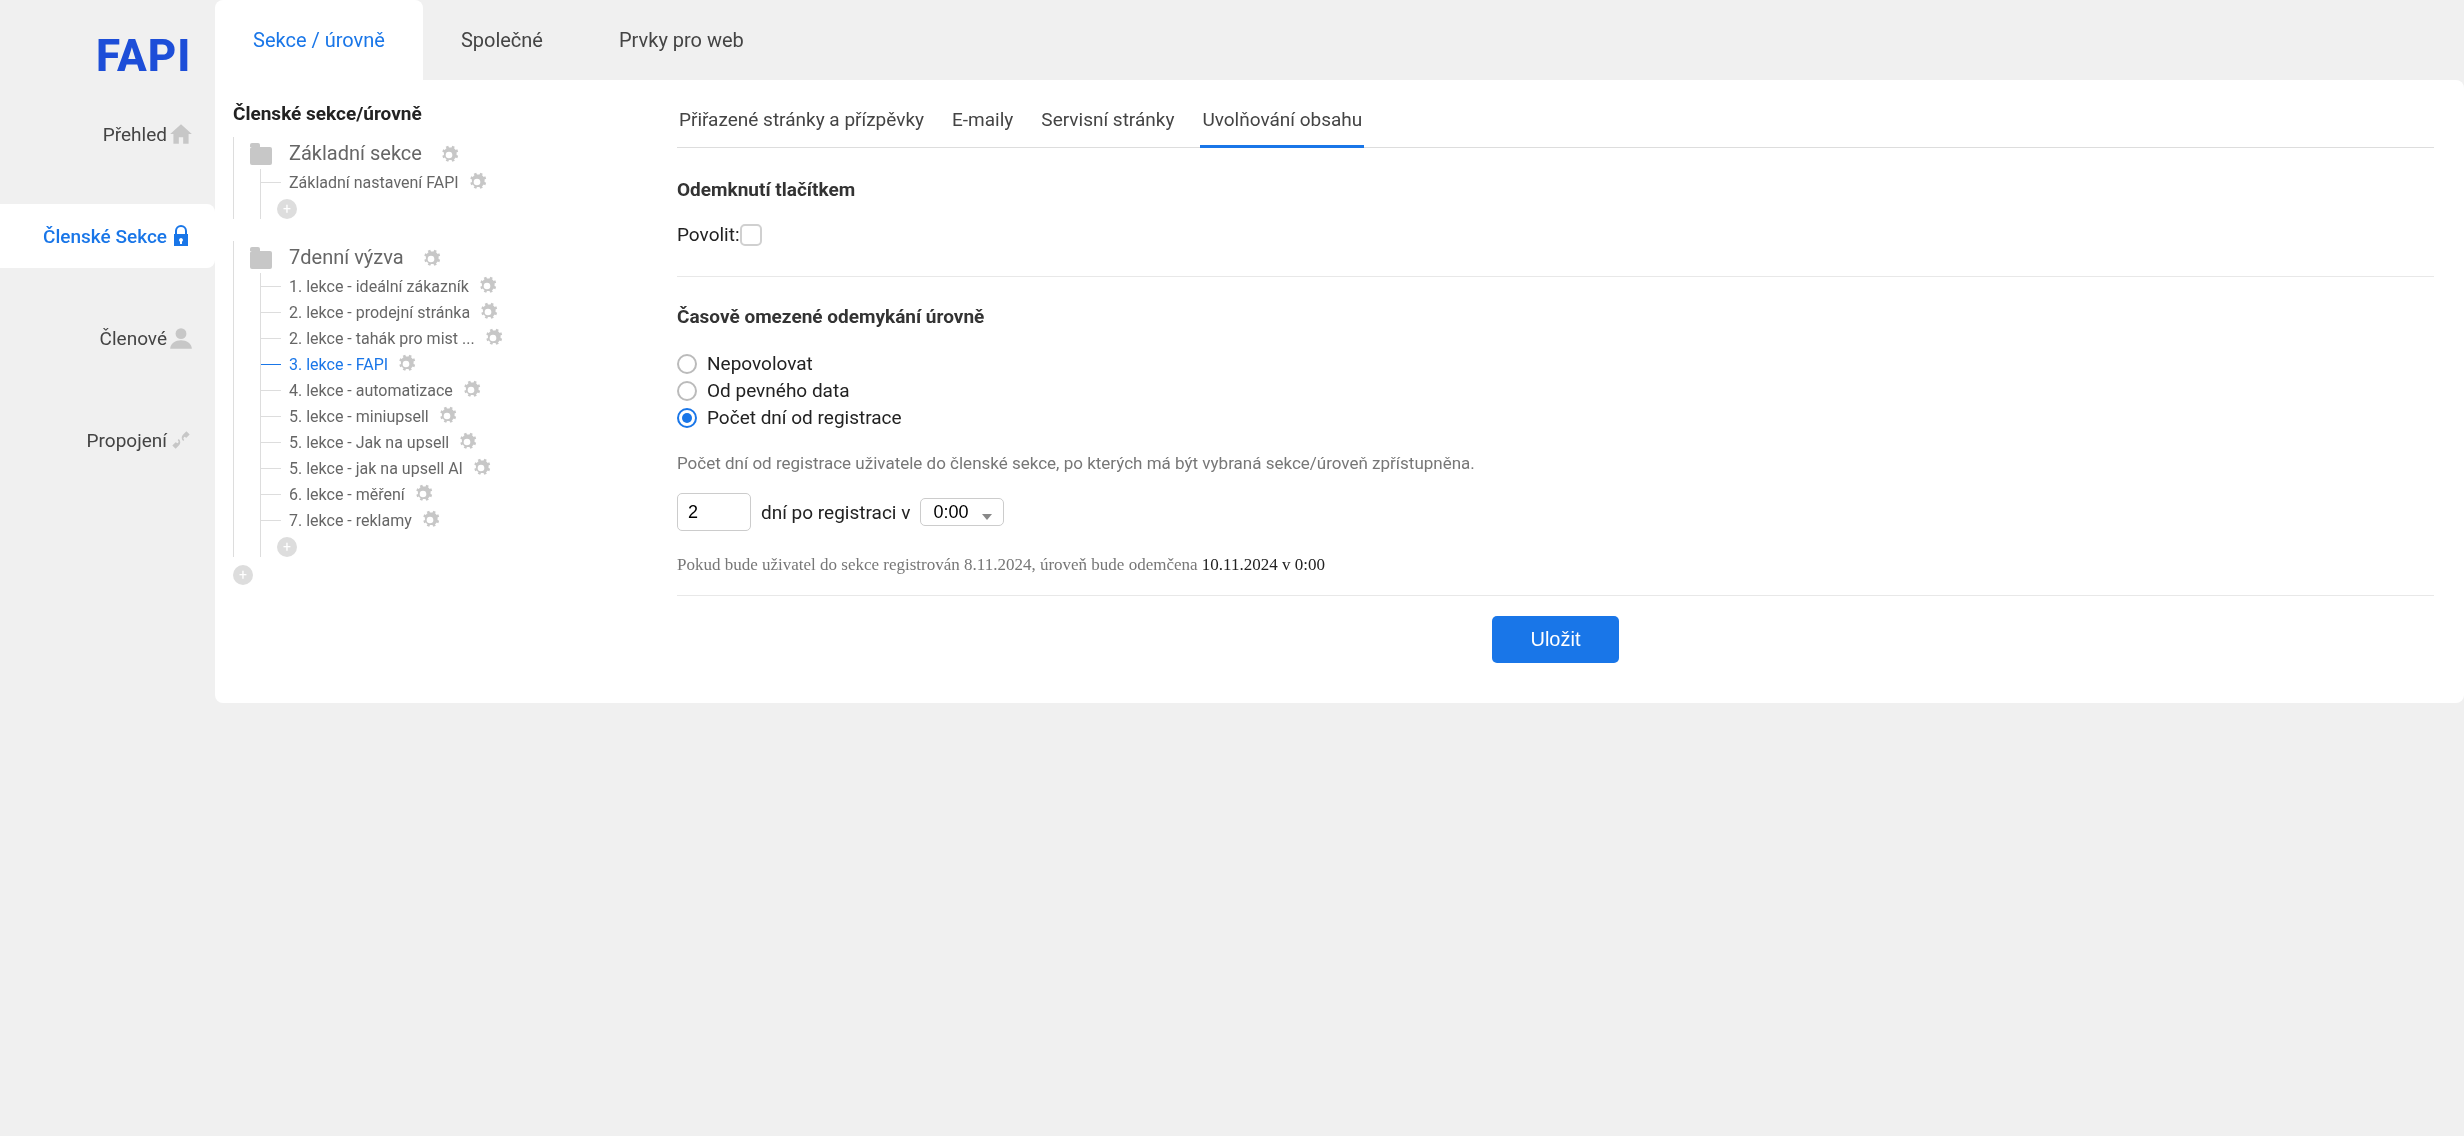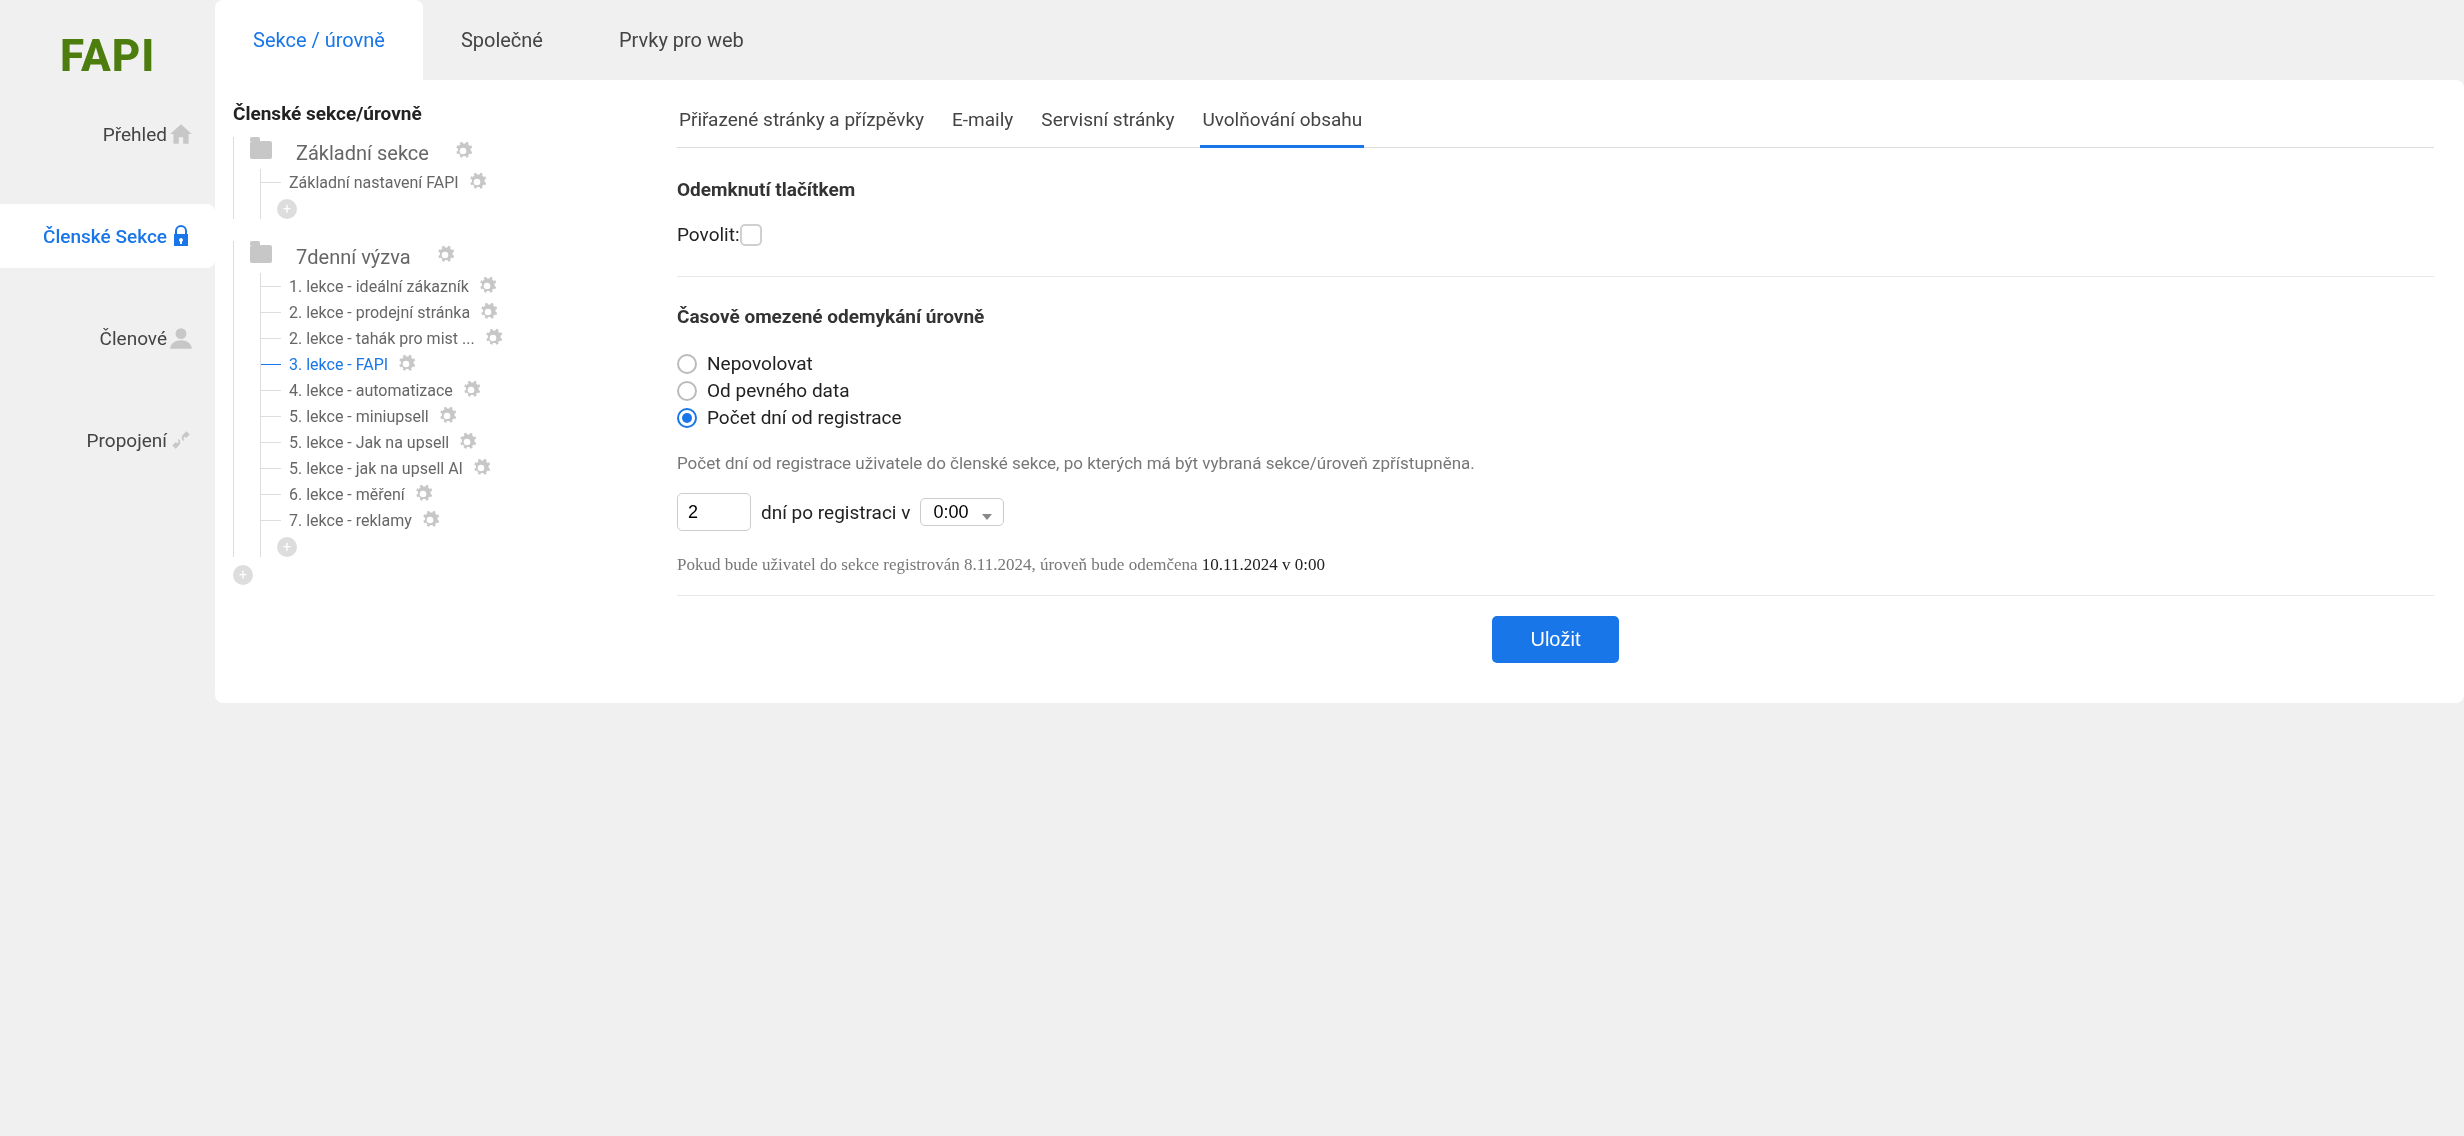--- a/index.html
+++ b/index.html
@@ -1,37 +1,37 @@
 <!DOCTYPE html>
 <html><head>
 <meta charset="utf-8">
 <style>
 * { box-sizing: border-box; margin: 0; padding: 0; }
 body { font-family: -apple-system, BlinkMacSystemFont, "Segoe UI", Roboto, sans-serif; background: #f0f0f0; font-size: 19px; color: #222; }
 .app { display: flex; min-height: 100vh; }
 .sidebar { width: 215px; padding-top: 20px; background: #f0f0f0; }
-.logo { font-size: 44px; font-weight: 800; color: #4d7c0f; padding: 10px 40px 20px 60px; letter-spacing: 1px; }
+.logo { font-size: 44px; font-weight: 800; color: #1d4ed8; padding: 10px 40px 20px 60px; letter-spacing: 1px; margin-left: 36px; }
 .nav-item { display: flex; align-items: center; justify-content: flex-end; padding: 18px 20px 18px 40px; cursor: pointer; margin-bottom: 38px; }
 .nav-item.active { background: #fff; border-radius: 0 8px 8px 0; }
 .nav-item .label { color: #444; }
 .nav-item.active .label { color: #1976e8; font-weight: 500; }
 .nav-icon { width: 28px; height: 28px; display: flex; align-items: center; justify-content: center; }
 .nav-icon svg { fill: #c7c7c7; }
 .nav-item.active .nav-icon svg { fill: #1976e8; }
 
 .main { flex: 1; background: #f0f0f0; }
 .tabs-top { display: flex; gap: 0; padding-left: 0; }
 .tab-top { padding: 28px 38px; font-size: 20px; color: #444; cursor: pointer; background: transparent; border-radius: 8px 8px 0 0; }
 .tab-top.active { background: #fff; color: #1976e8; }
 .content-wrap { background: #fff; padding: 22px 30px 40px 18px; border-radius: 0 8px 8px 8px; display: flex; gap: 24px; }
 
 .tree-panel { width: 400px; }
 .tree-title { font-weight: 700; font-size: 19px; margin-bottom: 12px; color: #222; }
 .tree-group { margin-bottom: 6px; position: relative; }
-.tree-folder { display: flex; align-items: flex-start; gap: 24px; padding: 4px 0; color: #666; font-size: 20px; }
+.tree-folder { display: flex; align-items: flex-end; gap: 17px; padding: 4px 0; color: #666; font-size: 20px; }
 .tree-folder-icon { width: 22px; height: 18px; background: #c7c7c7; border-radius: 2px; position: relative; margin-left: 16px; }
 .tree-folder-icon::before { content: ""; position: absolute; top: -4px; left: 0; width: 10px; height: 4px; background: #c7c7c7; border-radius: 2px 2px 0 0; }
 .gear-icon { width: 20px; height: 20px; display: inline-flex; }
 .gear-icon svg { fill: #c7c7c7; }
 .tree-children { margin-left: 22px; border-left: 1px solid #ddd; padding-left: 0; }
 .tree-item { display: flex; align-items: center; gap: 8px; padding: 3px 0; color: #666; font-size: 16px; position: relative; }
 .tree-item::before { content: ""; position: absolute; left: 0; top: 50%; width: 20px; height: 1px; background: #ddd; }
 .tree-item .item-label { padding-left: 28px; cursor: pointer; }
 .tree-item.active .item-label { color: #1976e8; }
 .tree-item.active::before { background: #1976e8; }

